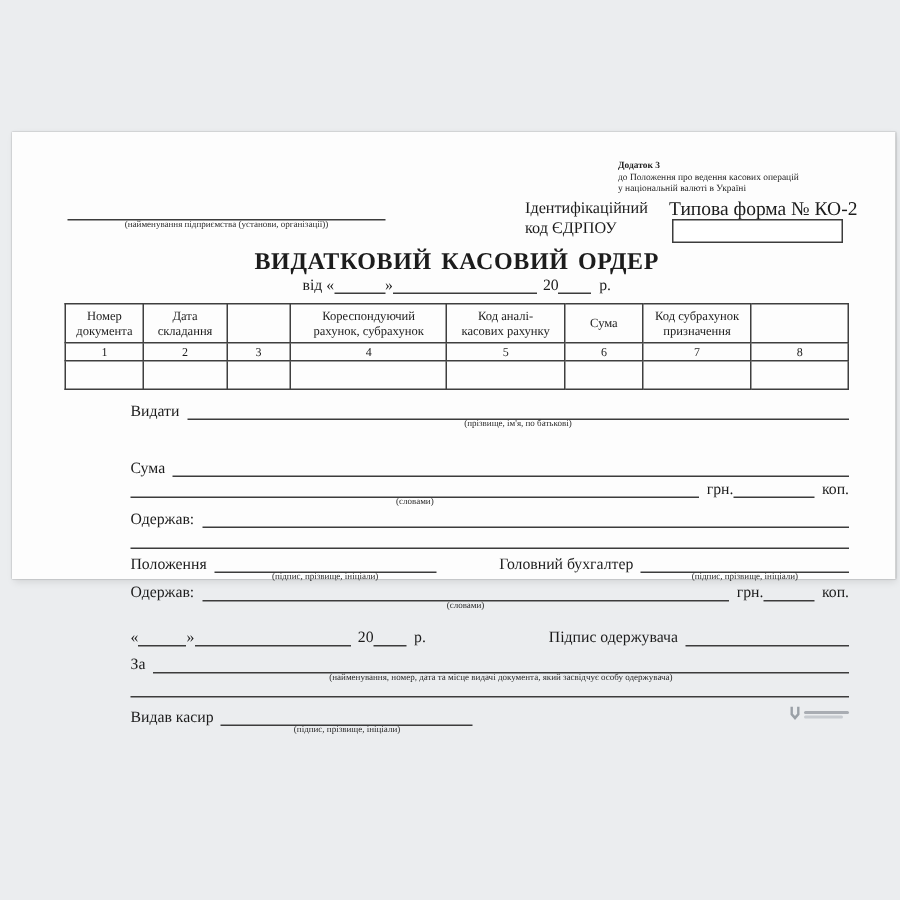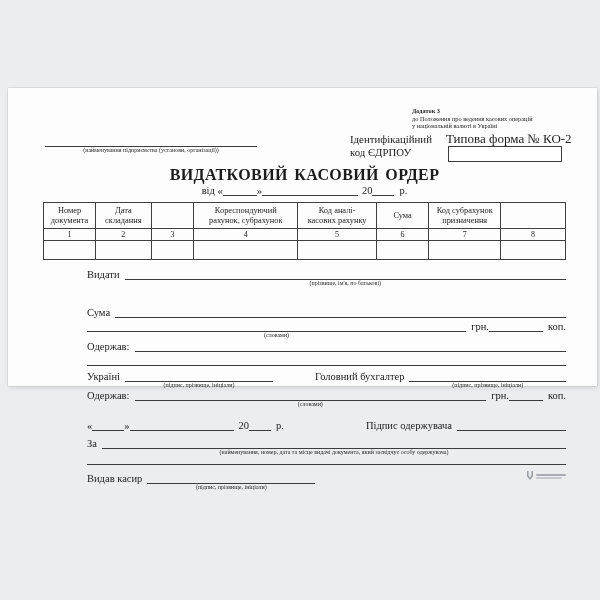--- a/index.html
+++ b/index.html
@@ -155,21 +155,21 @@
   <div class="row" style="top:250px">
     <span class="lbl">Одержав:</span>
     <span class="fill"></span>
   </div>
 
   <div class="row" style="top:264px">
     <span class="fill"></span>
   </div>
 
   <div class="row" style="top:280px">
-    <span class="lbl">Україні</span>
+    <span class="lbl">Положення</span>
     <span class="fill" style="flex:0 0 148px">
       <span class="cap">(підпис, прізвище, ініціали)</span>
     </span>
     <span class="spacer" style="width:42px"></span>
     <span class="lbl">Головний бухгалтер</span>
     <span class="fill">
       <span class="cap">(підпис, прізвище, ініціали)</span>
     </span>
   </div>
 

